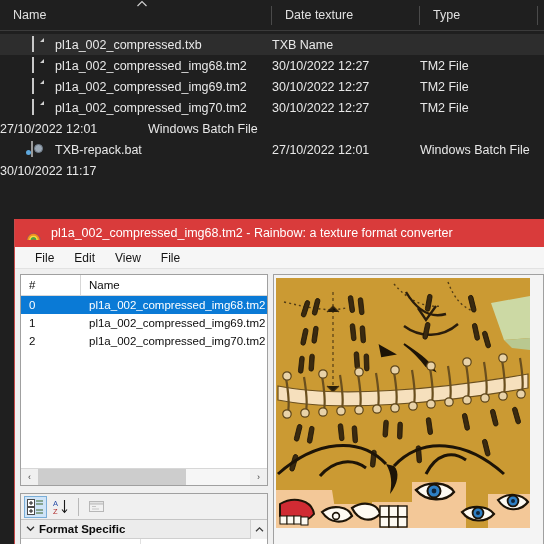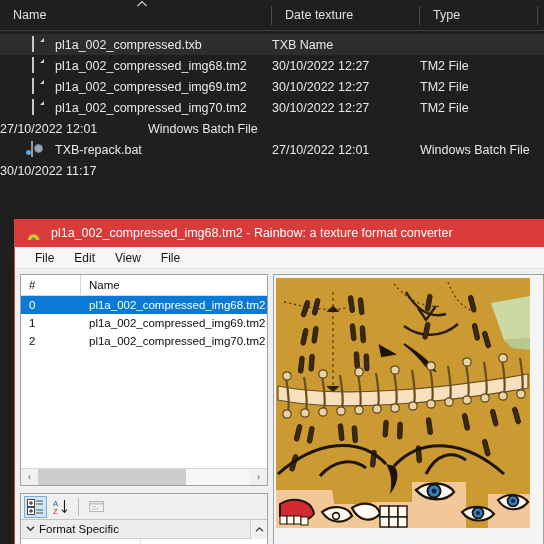--- a/index.html
+++ b/index.html
@@ -195,21 +195,21 @@
   }
   .pt-btn.active { background: #cfe4f7; border-color: #7aaed8; }
   .pt-sep { width: 1px; height: 18px; background: #b9b9b9; margin: 0 4px; }
   .pt-btn.disabled { opacity: 0.42; }
 
   #prop-group {
     height: 19px; flex: none;
     background: #ececec;
     border-bottom: 1px solid #cfcfcf;
     display: flex; align-items: center;
-    font-size: 11.5px; font-weight: normal; color: #0c0c0c;
+    font-size: 11.5px; font-weight: bold; color: #0c0c0c;
     position: relative;
   }
   #pg-chevron { width: 18px; text-align: center; font-size: 9px; color: #333; }
   #pg-scroll-up {
     position: absolute; right: 0; top: 0;
     width: 17px; height: 19px; background: #f0f0f0;
     border-left: 1px solid #cfcfcf;
     display: flex; align-items: center; justify-content: center;
     font-size: 8px; color: #3c3c3c;
   }

